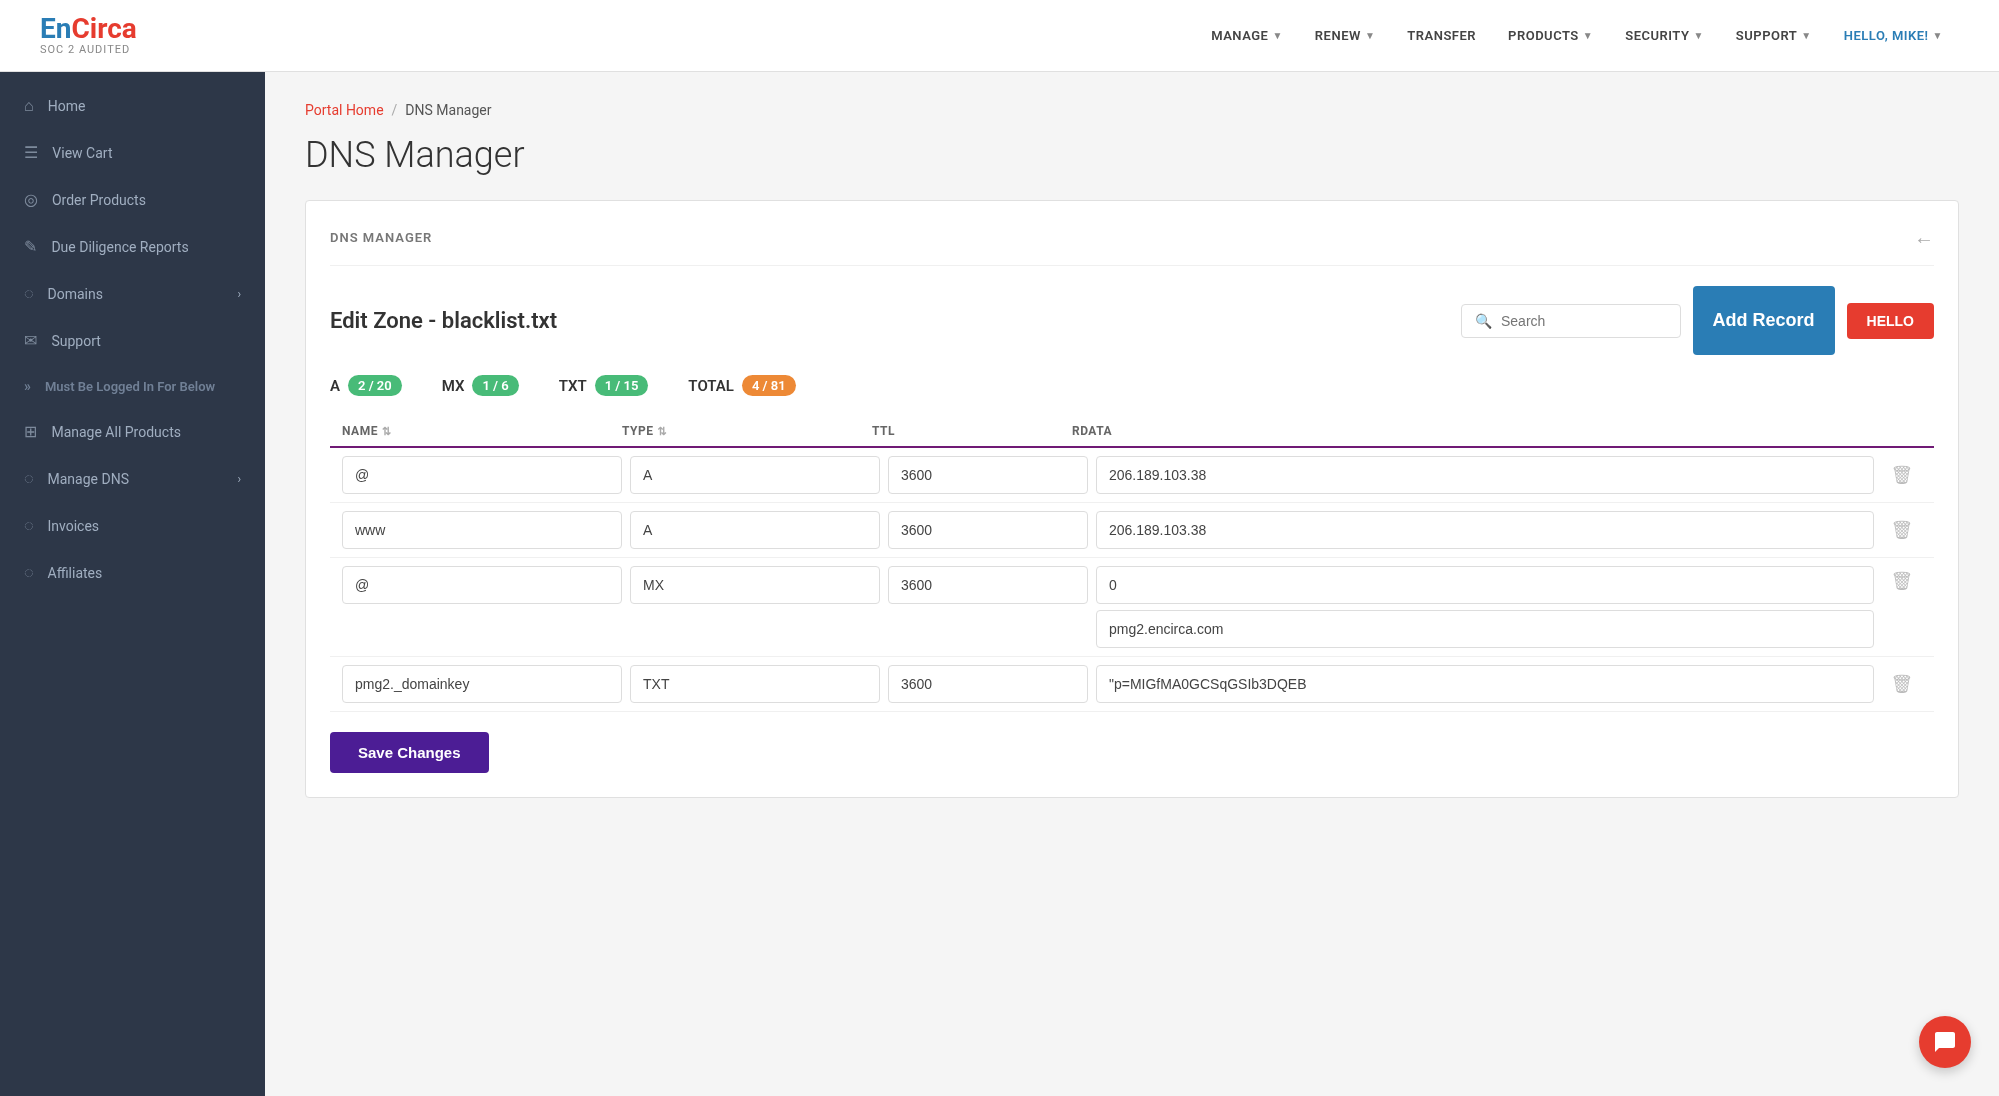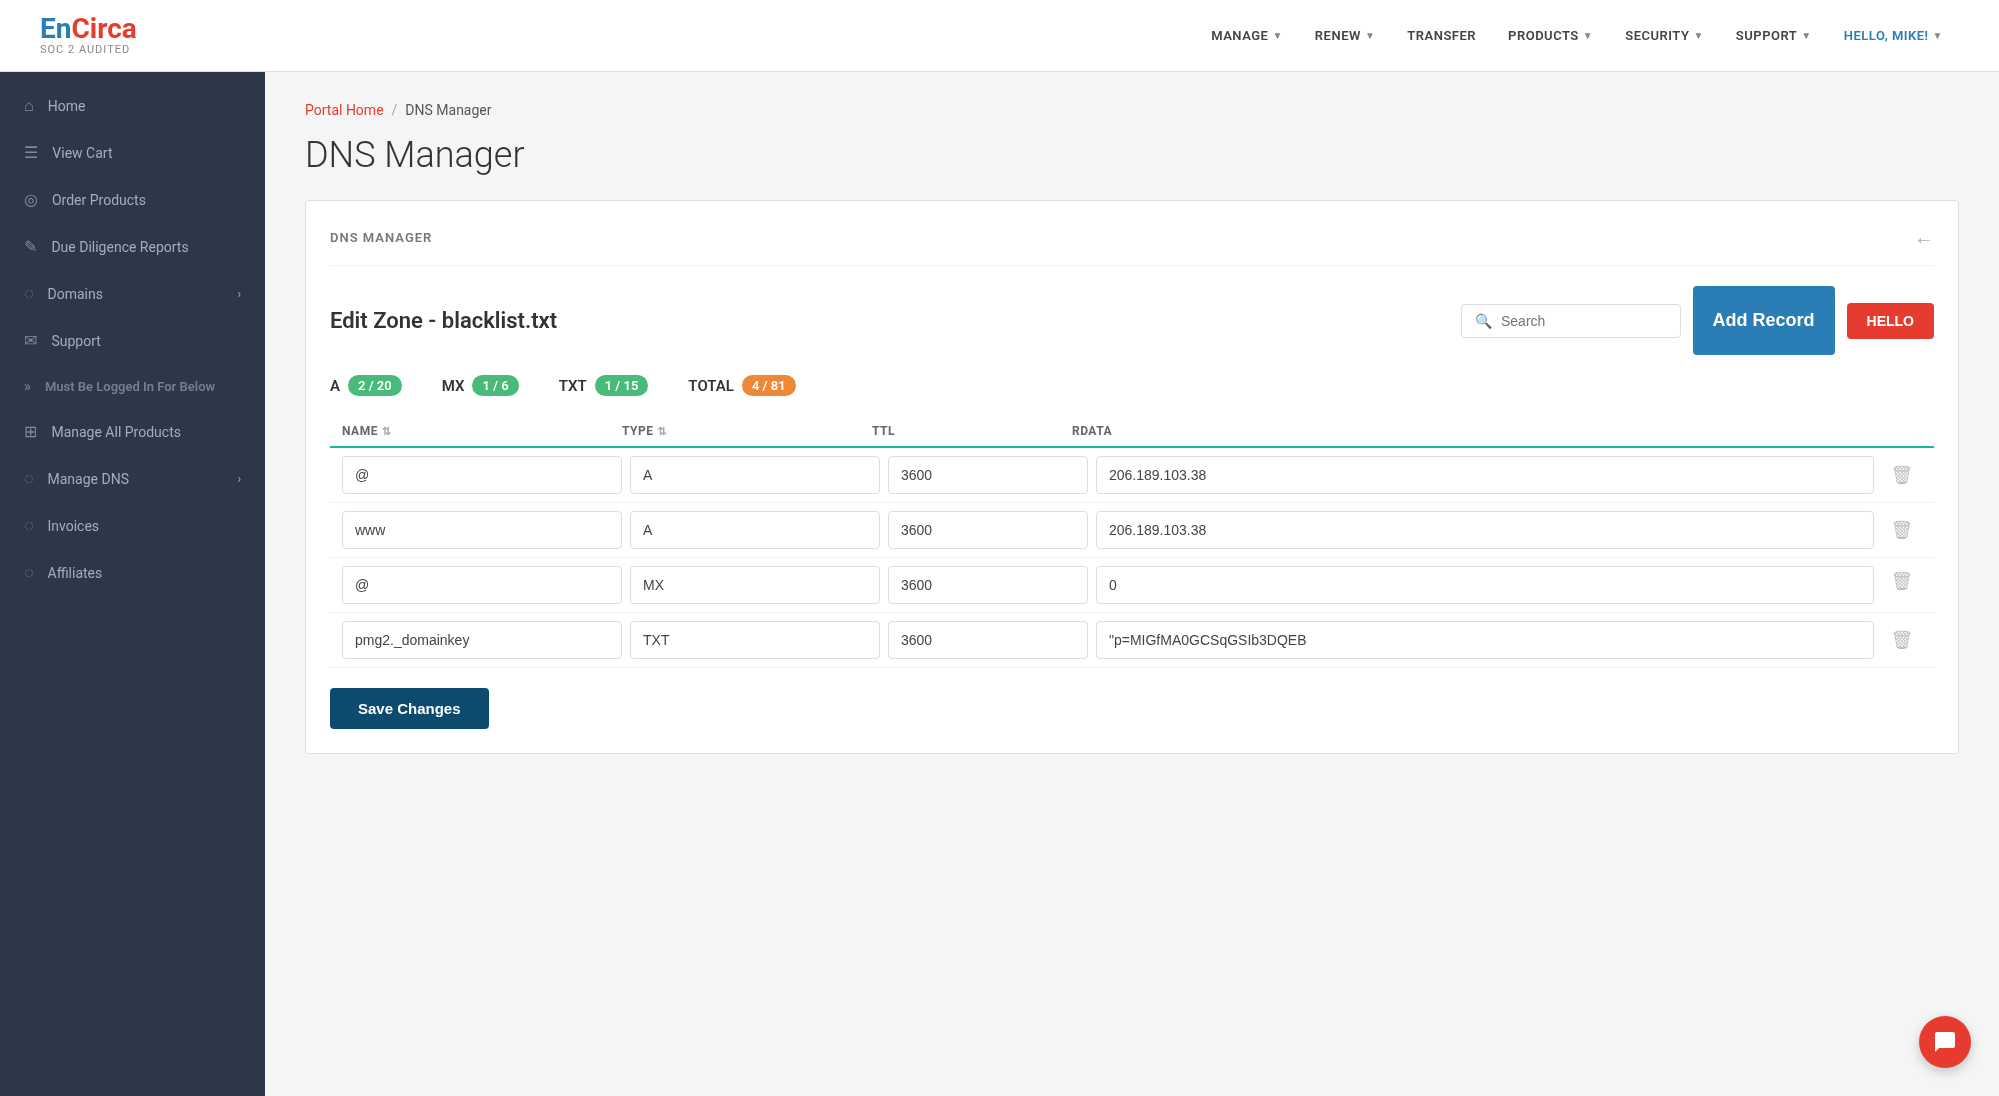--- a/index.html
+++ b/index.html
@@ -235,21 +235,21 @@
     .badge-orange { background: #ed8936; }
 
     
     .dns-table {
       width: 100%;
     }
     .table-header-row {
       display: grid;
       grid-template-columns: 280px 250px 200px 1fr 40px;
       padding: 8px 12px;
-      border-bottom: 2px solid #14b8a6;
+      border-bottom: 2px solid #701a75;
     }
     .col-header {
       font-size: 12px;
       font-weight: 700;
       color: #666;
       text-transform: uppercase;
       letter-spacing: 0.5px;
       display: flex;
       align-items: center;
       gap: 4px;
@@ -293,21 +293,21 @@
       display: flex;
       align-items: center;
       justify-content: center;
     }
 
     
     .save-row {
       margin-top: 20px;
     }
     .btn-save {
-      background: #0c4a6e;
+      background: #4c1d95;
       color: #fff;
       border: none;
       border-radius: 4px;
       padding: 12px 28px;
       font-size: 15px;
       font-weight: 600;
       cursor: pointer;
     }
 
     
@@ -494,20 +494,21 @@
           <input class="dns-input" type="text" value="206.189.103.38" style="">
           <button class="delete-btn">🗑</button>
         </div>
 
         <div class="table-row mx-row">
           <input class="dns-input" type="text" value="@" style="">
           <input class="dns-input" type="text" value="MX" style="">
           <input class="dns-input" type="text" value="3600" style="">
           <div class="rdata-mx">
             <input class="dns-input" type="text" value="0" style="">
+            <input class="dns-input" type="text" value="pmg2.encirca.com" style="">
           </div>
           <button class="delete-btn">🗑</button>
         </div>
 
         <div class="table-row">
           <input class="dns-input" type="text" value="pmg2._domainkey" style="">
           <input class="dns-input" type="text" value="TXT" style="">
           <input class="dns-input" type="text" value="3600" style="">
           <input class="dns-input" type="text" value="&quot;p=MIGfMA0GCSqGSIb3DQEB" style="">
           <button class="delete-btn">🗑</button>

